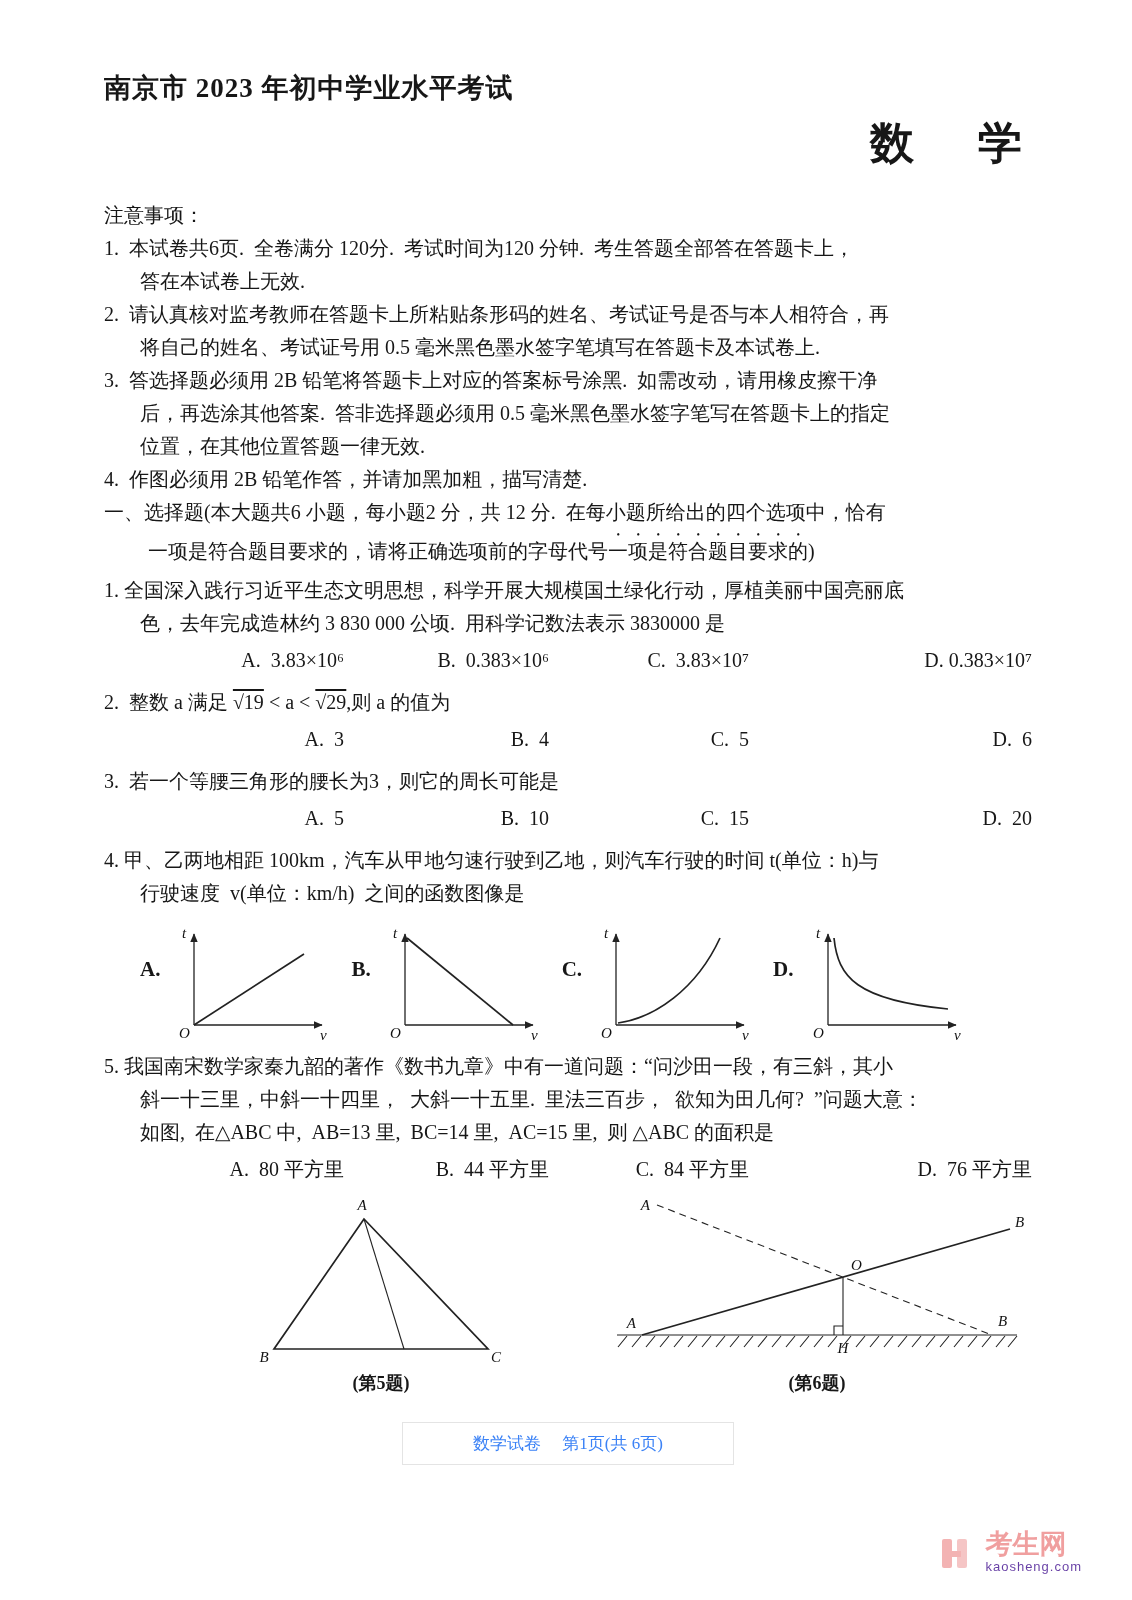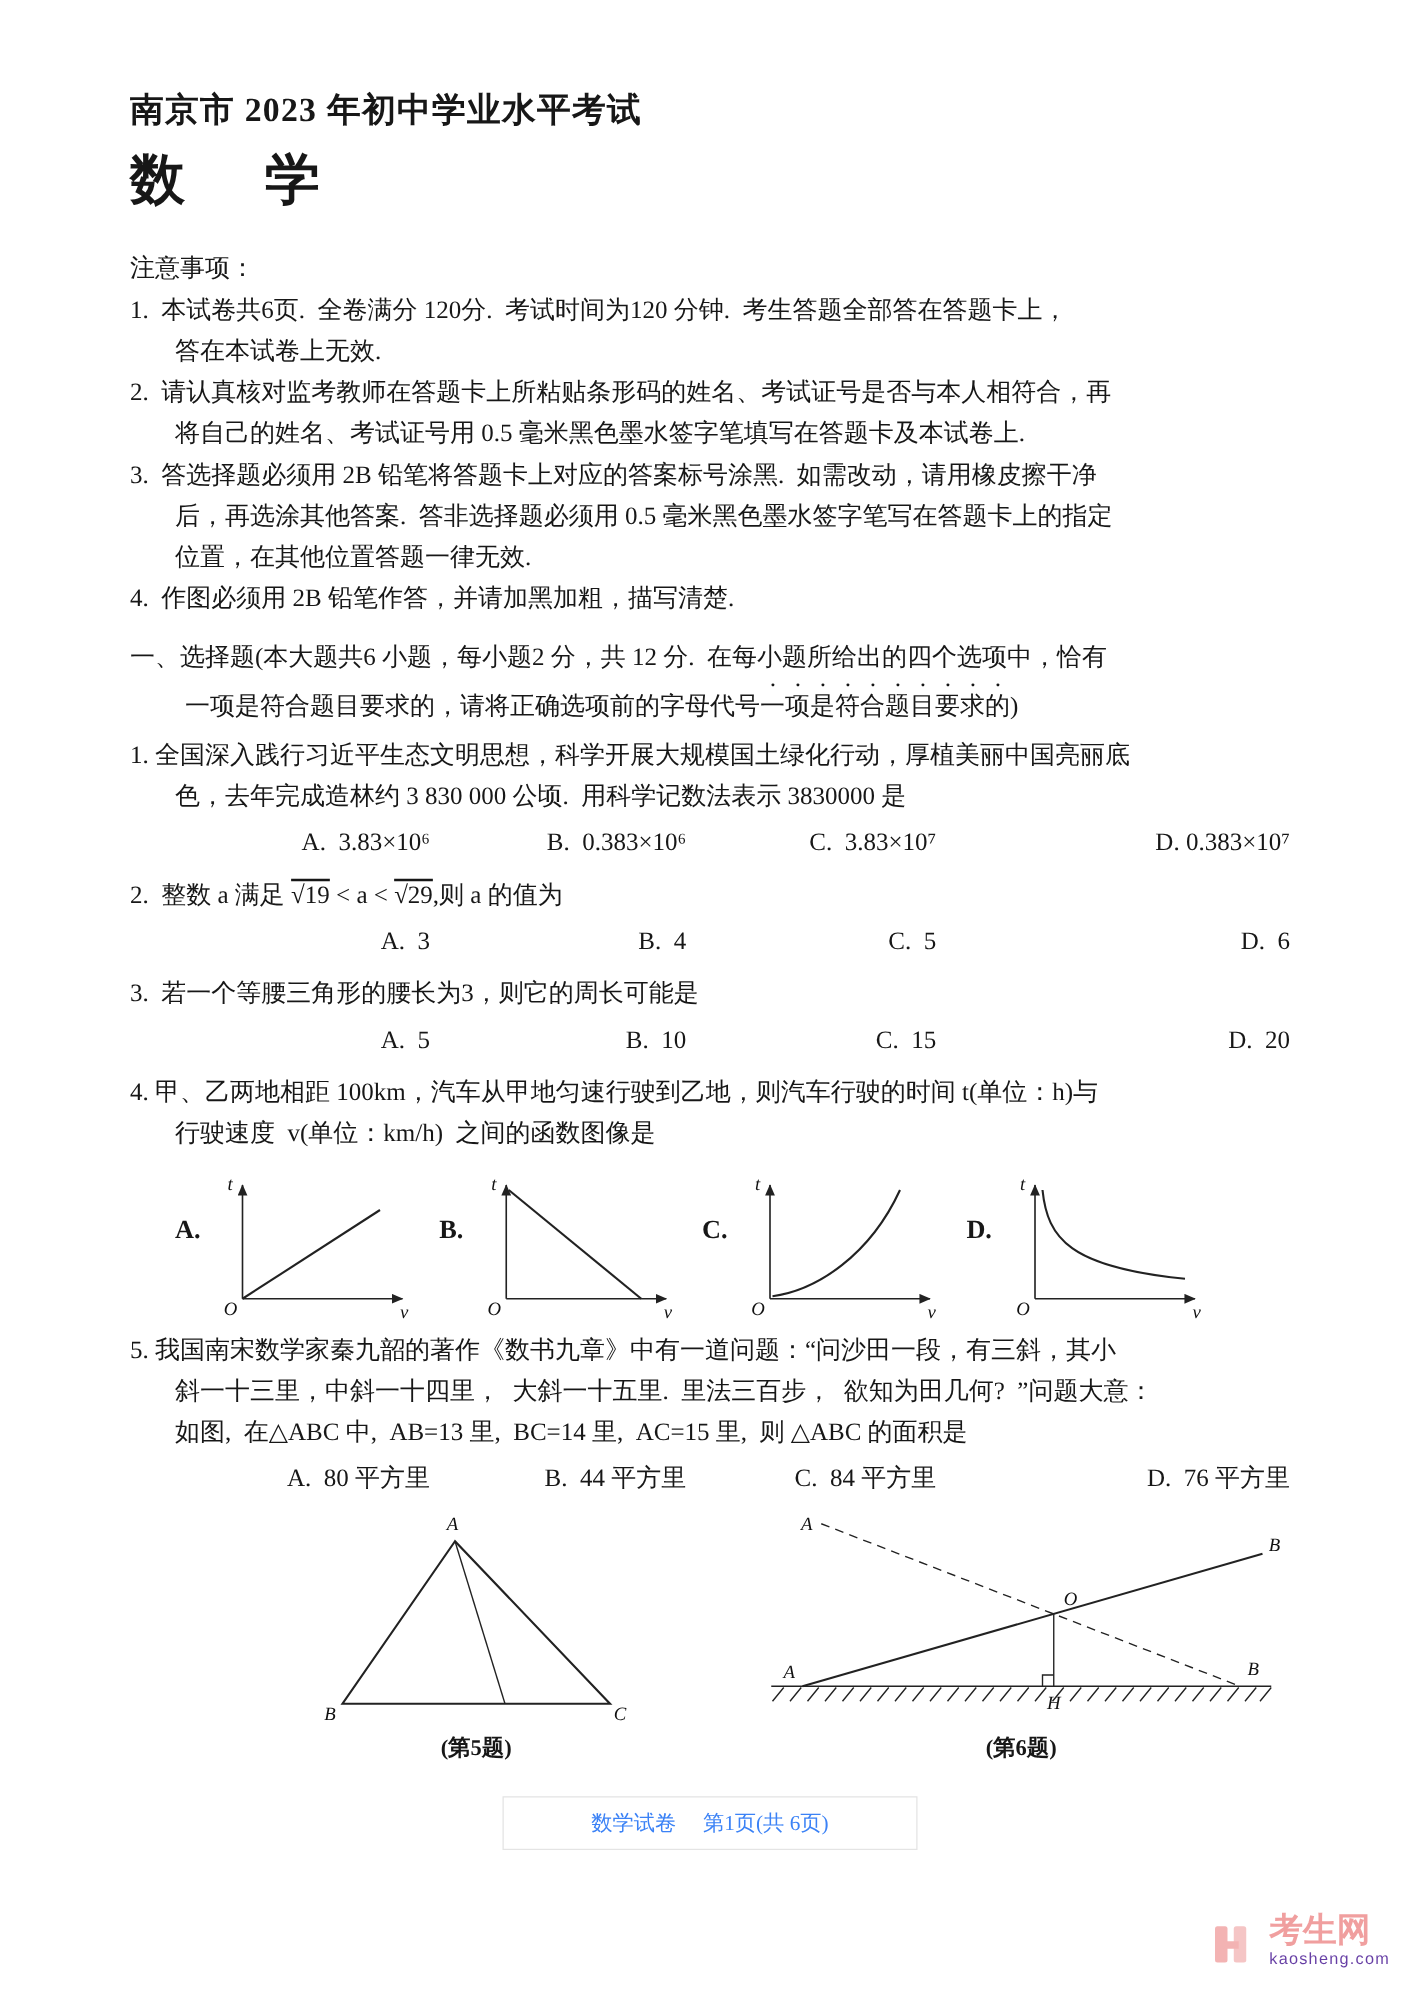--- a/index.html
+++ b/index.html
@@ -1,24 +1,24 @@
 <!DOCTYPE html>
 <html><head>
 <meta charset="utf-8">
 <style>
   html,body{margin:0;padding:0;background:#ffffff;}
   .page{position:relative;width:1132px;height:1600px;box-sizing:border-box;
     padding:70px 100px 0 104px;background:#fff;color:#171717;
     font-family:"Liberation Serif","DejaVu Serif",serif;font-size:20px;overflow:hidden;}
   .title{text-align:left;font-size:27px;font-weight:bold;letter-spacing:1px;}
-  .subject{text-align:left;font-size:44px;font-weight:bold;letter-spacing:10px;margin-top:8px;}
+  .subject{text-align:right;font-size:44px;font-weight:bold;letter-spacing:10px;margin-top:8px;}
   .notice-head{margin-top:26px;}
   .line{line-height:33px;white-space:pre-wrap;}
   .cont{padding-left:36px;}
-  .sec{margin-top:14px;}
+  .sec{}
   .sec-cont{padding-left:44px;}
   .qblock{margin-top:6px;}
   .opts{display:grid;grid-template-columns:200px 205px 200px auto;padding-left:40px;line-height:40px;text-align:right;}
   .opt{white-space:pre;}
   .emph{-webkit-text-emphasis:filled dot;-webkit-text-emphasis-position:over right;
         text-emphasis:filled dot;text-emphasis-position:over right;}
   .overline{text-decoration:overline;}
   .graphs{display:flex;gap:14px;margin:12px 0 4px 36px;}
   .graph{display:flex;align-items:center;}
   .glabel{font-weight:bold;font-size:21px;margin-right:2px;transform:translateY(-14px);}
@@ -29,21 +29,21 @@
   .thin{stroke-width:1.1;}
   .dashed{stroke-dasharray:7 5;}
   .alabel{font-family:"Liberation Serif","DejaVu Serif",serif;font-style:italic;font-size:15px;fill:#111;}
   .figures{display:flex;align-items:flex-end;margin-top:8px;}
   .figcol{text-align:center;}
   .fig5{margin-left:152px;}
   .fig6{margin-left:96px;}
   .figcap{font-weight:bold;font-size:18px;line-height:26px;}
   .footer-box{width:fit-content;margin:26px auto 0;border:1px solid #e4e4e4;
     padding:9px 70px;font-size:17px;color:#3b82f6;}
-  .watermark{position:absolute;right:20px;bottom:26px;display:flex;gap:9px;align-items:flex-end;opacity:.85;}
+  .watermark{position:absolute;right:50px;bottom:26px;display:flex;gap:9px;align-items:center;opacity:.85;}
   .wm-brand{color:#ee8f8f;font-size:27px;font-weight:bold;
     font-family:"Liberation Sans","DejaVu Sans",sans-serif;line-height:30px;}
   .wm-domain{color:#4c1d95;font-size:13px;letter-spacing:1px;
     font-family:"Liberation Sans","DejaVu Sans",sans-serif;}
 </style>
 </head>
 <body>
 
 <svg width="0" height="0" style="position:absolute" aria-hidden="true">
   <defs>

